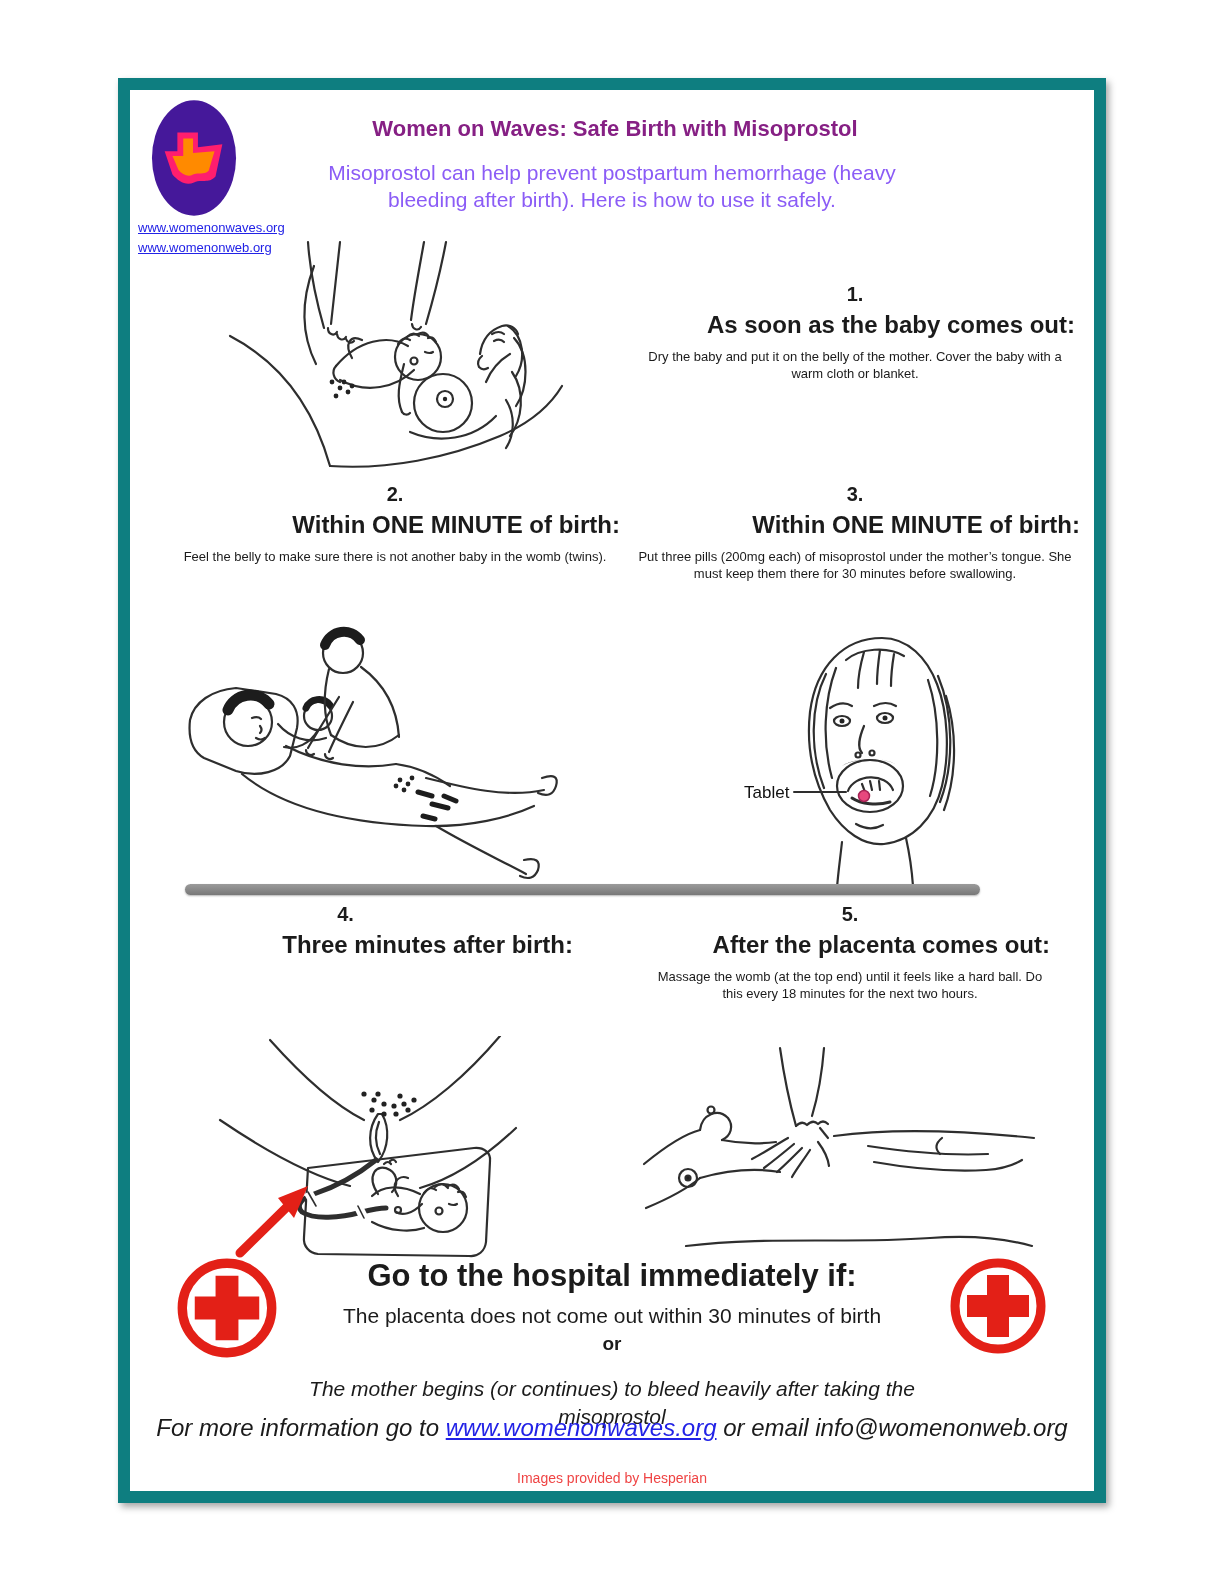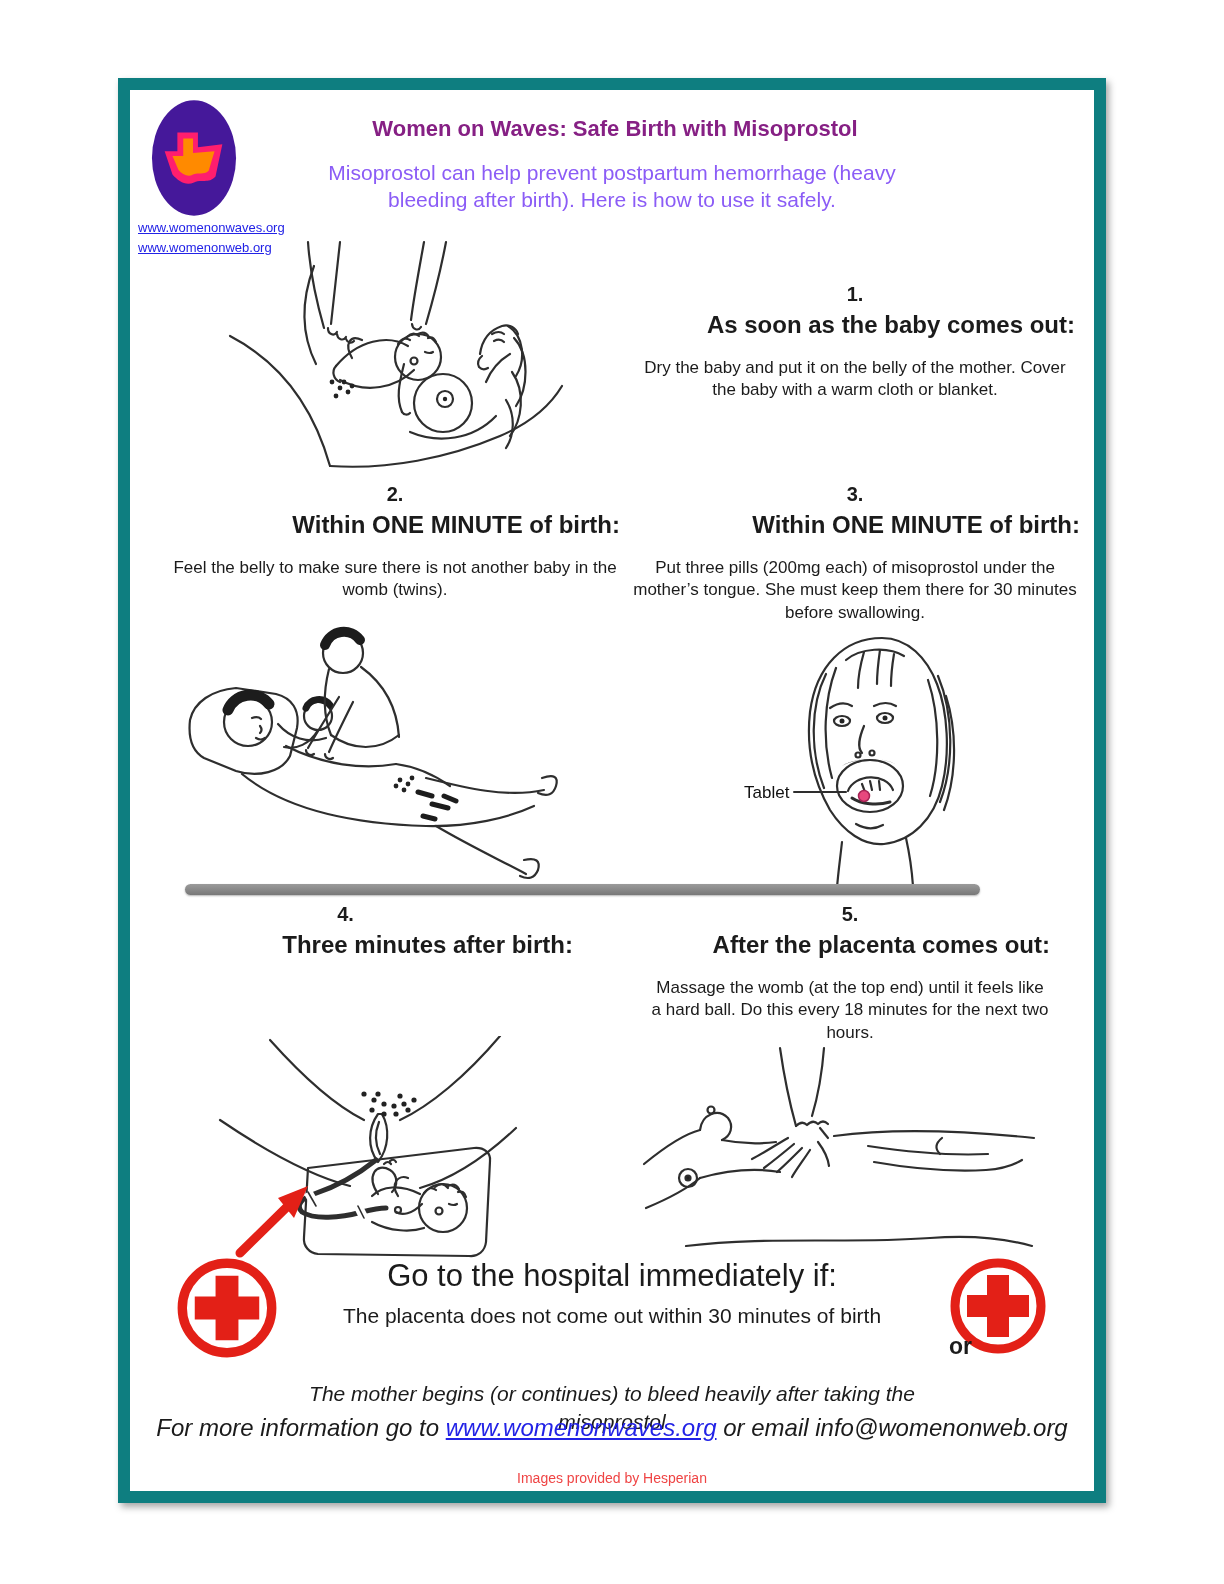--- a/index.html
+++ b/index.html
@@ -16,36 +16,36 @@
               font-size:21px; line-height:1.28; color:#8b5cf6; }
   .links { position:absolute; left:138px; top:218px; font-size:13px; line-height:1.5; }
   .links a { display:block; color:#2222e6; text-decoration:underline; cursor:pointer; }
   .illo { position:absolute;text-align:right; }
   .illo svg { display:block; }
   .sketch { stroke:#2e2e2e; stroke-width:2.2; fill:none; stroke-linecap:round; stroke-linejoin:round; }
   .sketch-thick { stroke:#1c1c1c; stroke-width:5; fill:none; stroke-linecap:round; }
   .step { position:absolute; text-align:center; }
   .step-num { font-size:20px; font-weight:bold; }
   .step-head { font-size:24px; font-weight:bold; margin-top:5px;text-align:right; }
-  .step-body { font-size:17px; margin-top:18px; line-height:1.32; }
+  .step-body { font-size:13px; margin-top:9px; line-height:1.32; }
   .step1 { left:635px; top:283px; width:440px; }
   .step2 { left:170px; top:483px; width:450px; }
   .step3 { left:630px; top:483px; width:450px; }
   .step4 { left:118px; top:903px; width:455px; }
   .step5 { left:650px; top:903px; width:400px; }
   .divider { position:absolute; left:185px; top:884px; width:795px; height:11px;
              border-radius:6px; background:linear-gradient(#9b9b9b,#787878);
              box-shadow:0 1px 2px rgba(0,0,0,0.3); }
   .cross { position:absolute; }
   .cross-left { left:175px; top:1256px; width:104px; height:104px; }
   .cross-right { left:948px; top:1256px; width:100px; height:100px; }
   .hospital { position:absolute; left:252px; top:1258px; width:720px; text-align:center; }
-  .hosp-head { font-size:31px; font-weight:normal; }
+  .hosp-head { font-size:31px; font-weight:bold; }
   .hosp-line1 { font-size:21px; margin-top:8px; line-height:1.3; }
-  .hosp-or { font-size:23px; font-weight:bold; margin-top:4px;text-align:right; }
+  .hosp-or { font-size:19px; font-weight:bold; margin-top:4px; }
   .hosp-line2 { font-size:21px; margin-top:20px; line-height:1.3; width:640px; margin-left:auto; margin-right:auto;font-style:italic; }
   .footer { position:absolute; left:112px; top:1414px; width:1000px; text-align:center; font-size:24px;font-style:italic; }
   .footer a { color:#2222e6; text-decoration:underline; cursor:pointer; }
   .credit { position:absolute; left:112px; top:1470px; width:1000px; text-align:center;
             font-size:14px; color:#ef4444; }
   .tablet-label { font-family:"Liberation Sans", sans-serif; font-size:17px; fill:#111; }
 </style>
 </head>
 <body>
 

